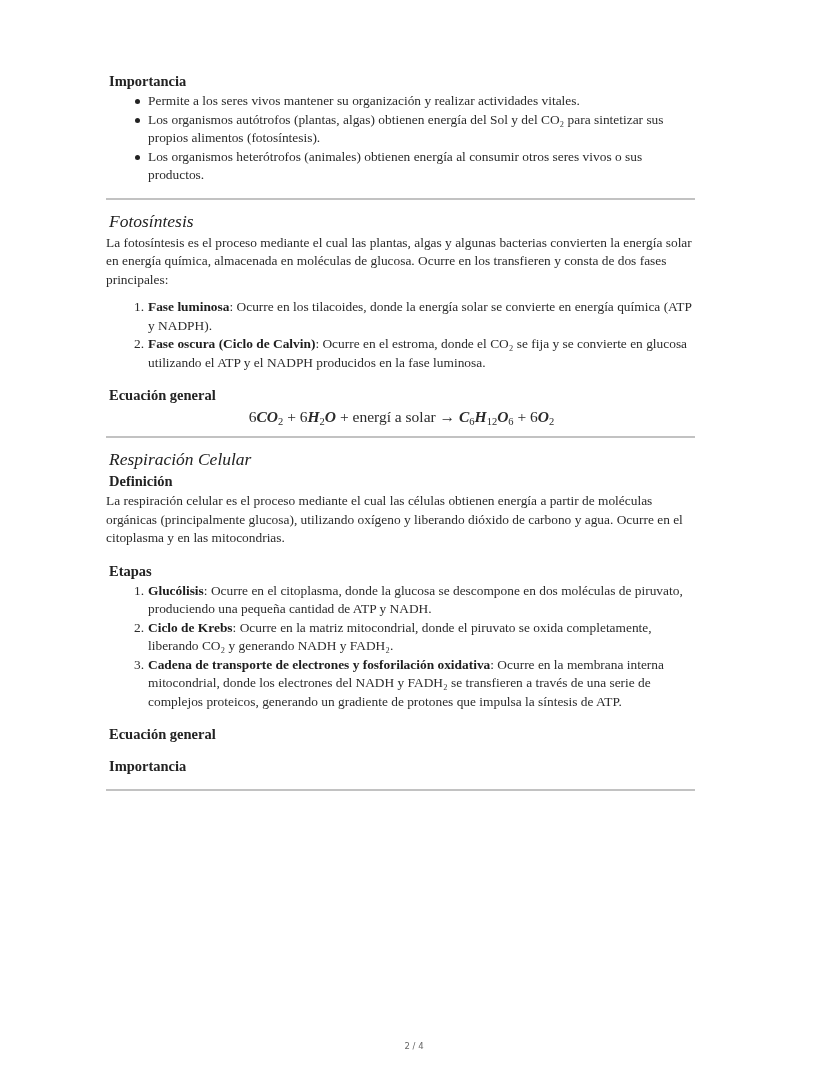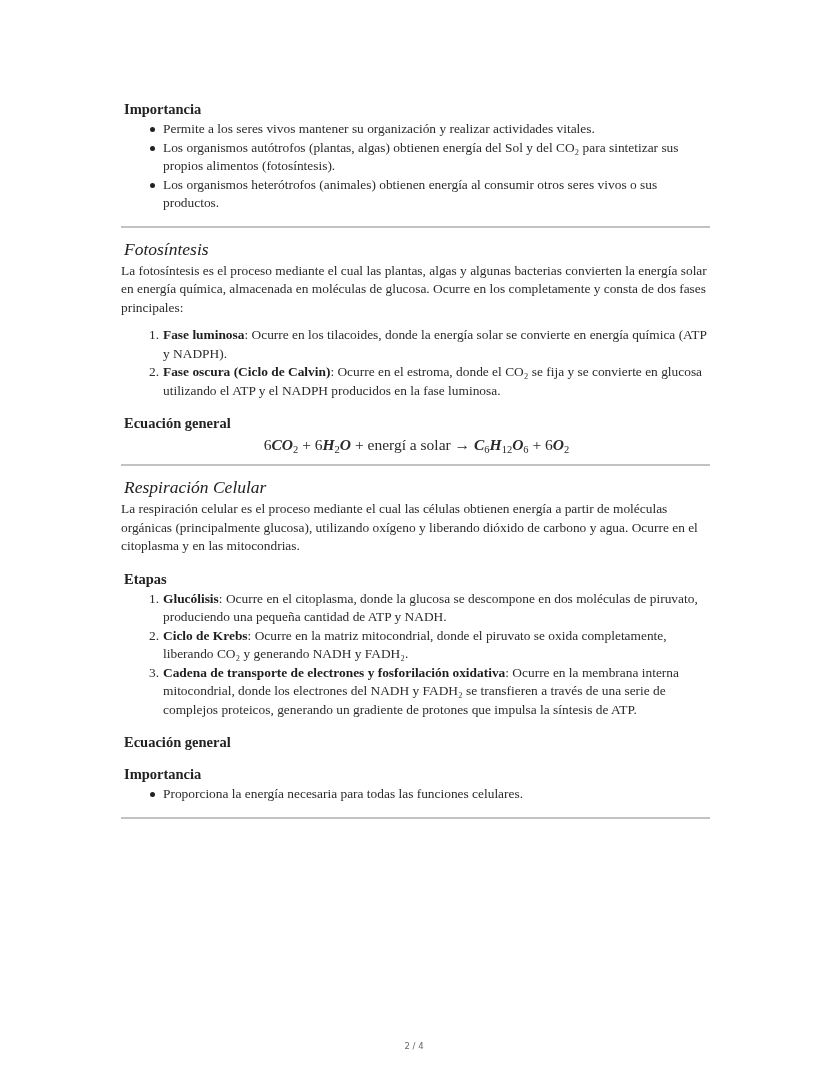--- a/index.html
+++ b/index.html
@@ -3,24 +3,23 @@
   <meta charset="utf-8">
   <style>
     html, body { margin: 0; padding: 0; background: #ffffff; }
     body {
       width: 828px; height: 1071px; position: relative; overflow: hidden;
       font-family: "DejaVu Serif", "Liberation Serif", serif;
       color: #2b2b2b;
     }
     .page { position: absolute; left: 0; top: 0; width: 828px; height: 1071px; }
     .content {
-      position: absolute; left: 121px; top: 72px; width: 590px;
+      position: absolute; left: 106px; top: 72px; width: 590px;
       font-size: 13.4px; line-height: 18.5px;
       font-family: "Liberation Serif", "DejaVu Serif", serif;
-      margin-top: 28px;
     }
     .content p { margin: 0; }
     h2.section-title {
       font-family: "Liberation Serif", "DejaVu Serif", serif;
       font-weight: normal; font-size: 17.5px; line-height: 22px;
       margin: 10px 0 2px 3px; color: #222; font-style: italic;
     }
     h3.sub-title {
       font-weight: bold; font-size: 14.5px; line-height: 19px;
       margin: 0 0 1px 3px; color: #222;
@@ -64,60 +63,60 @@
       <ul class="bullets">
         <li>Permite a los seres vivos mantener su organización y realizar actividades vitales.</li>
         <li>Los organismos autótrofos (plantas, algas) obtienen energía del Sol y del CO₂ para sintetizar sus propios alimentos (fotosíntesis).</li>
         <li>Los organismos heterótrofos (animales) obtienen energía al consumir otros seres vivos o sus productos.</li>
       </ul>
       <hr class="divider">
     </section>
 
     <section>
       <h2 class="section-title">Fotosíntesis</h2>
-      <p>La fotosíntesis es el proceso mediante el cual las plantas, algas y algunas bacterias convierten la energía solar en energía química, almacenada en moléculas de glucosa. Ocurre en los completamente y consta de dos fases principales:</p>
+      <p>La fotosíntesis es el proceso mediante el cual las plantas, algas y algunas bacterias convierten la energía solar en energía química, almacenada en moléculas de glucosa. Ocurre en los transfieren y consta de dos fases principales:</p>
       <div class="gap"></div>
       <ol class="steps">
         <li>
           <span class="num">1.</span><b>Fase luminosa</b><span>: Ocurre en los tilacoides, donde la energía solar se convierte en energía química (ATP y NADPH).</span>
         </li>
         <li>
           <span class="num">2.</span><b>Fase oscura (Ciclo de Calvin)</b><span>: Ocurre en el estroma, donde el CO₂ se fija y se convierte en glucosa utilizando el ATP y el NADPH producidos en la fase luminosa.</span>
         </li>
       </ol>
       <div class="gap" style="height:14px"></div>
       <h3 class="sub-title">Ecuación general</h3>
       <div class="equation">
         6<span class="var">CO</span><sub>2</sub> + 6<span class="var">H</span><sub>2</sub><span class="var">O</span> + energí a solar → <span class="var">C</span><sub>6</sub><span class="var">H</span><sub>12</sub><span class="var">O</span><sub>6</sub> + 6<span class="var">O</span><sub>2</sub>
       </div>
       <hr class="divider" style="margin-top:8px">
     </section>
 
     <section>
       <h2 class="section-title">Respiración Celular</h2>
+      <h3 class="sub-title">Definición</h3>
       <p>La respiración celular es el proceso mediante el cual las células obtienen energía a partir de moléculas orgánicas (principalmente glucosa), utilizando oxígeno y liberando dióxido de carbono y agua. Ocurre en el citoplasma y en las mitocondrias.</p>
       <div class="gap" style="height:14px"></div>
       <h3 class="sub-title">Etapas</h3>
       <ol class="steps">
         <li>
           <span class="num">1.</span><b>Glucólisis</b><span>: Ocurre en el citoplasma, donde la glucosa se descompone en dos moléculas de piruvato, produciendo una pequeña cantidad de ATP y NADH.</span>
         </li>
         <li>
           <span class="num">2.</span><b>Ciclo de Krebs</b><span>: Ocurre en la matriz mitocondrial, donde el piruvato se oxida completamente, liberando CO₂ y generando NADH y FADH₂.</span>
         </li>
         <li>
           <span class="num">3.</span><b>Cadena de transporte de electrones y fosforilación oxidativa</b><span>: Ocurre en la membrana interna mitocondrial, donde los electrones del NADH y FADH₂ se transfieren a través de una serie de complejos proteicos, generando un gradiente de protones que impulsa la síntesis de ATP.</span>
         </li>
       </ol>
       <div class="gap" style="height:14px"></div>
       <h3 class="sub-title">Ecuación general</h3>
       <div class="gap" style="height:12px"></div>
       <h3 class="sub-title">Importancia</h3>
       <ul class="bullets">
-        <li>Proporciona la energía necesaria para todas las funciones celulares.</li>
       </ul>
       <hr class="divider">
     </section>
 
   </div>
 
   <div class="page-number">2 / 4</div>
 </div>
 
 </body></html>

